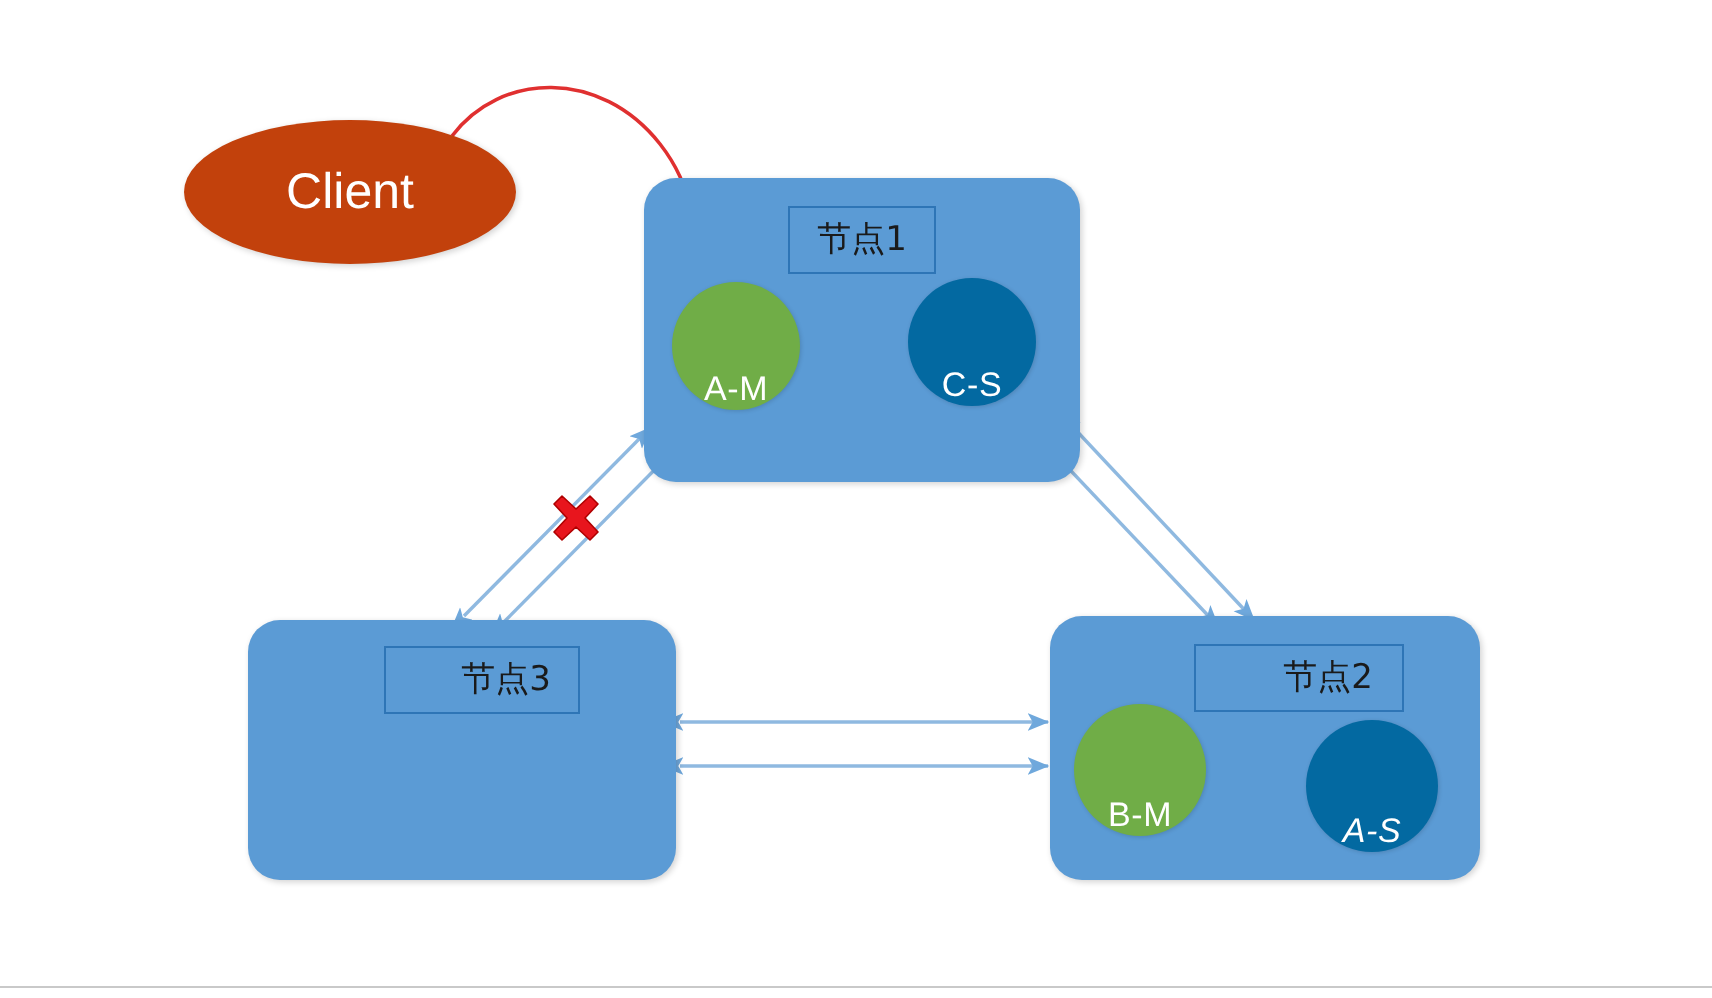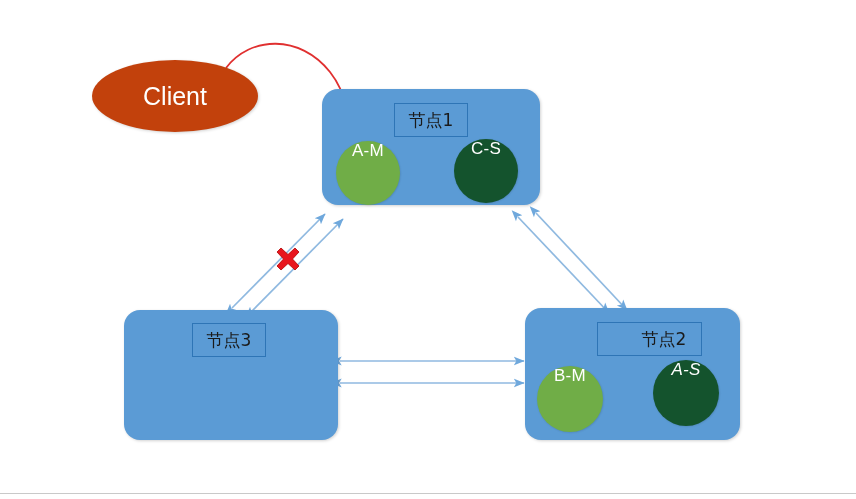--- a/index.html
+++ b/index.html
@@ -41,29 +41,29 @@
     display: flex;
     align-items: center;
     justify-content: center;
     white-space: nowrap;
     font-family: "DejaVu Sans", "Liberation Sans", sans-serif;
   }
   .circle {
     position: absolute;
     border-radius: 50%;
     display: flex;
-    align-items: flex-start;
+    align-items: flex-end;
     justify-content: center;
     color: #ffffff;
     font-size: 17px;
     letter-spacing: 0.3px;
     box-shadow: 0.5px 0.5px 2px rgba(0,0,0,0.15);
   }
   .circle.green { background: #70AD47; }
-  .circle.yellow { background: #14532d; }
+  .circle.yellow { background: #0369a1; }
   .client-ellipse {
     position: absolute;
     background: #c2410c;
     border-radius: 50%;
     display: flex;
     align-items: center;
     justify-content: center;
     color: #ffffff;
     font-size: 25px;
     box-shadow: 1px 1px 3px rgba(0,0,0,0.18);
@@ -115,43 +115,43 @@
 
     <g transform="translate(288,259)">
       <path d="M -11,-7 L -7,-11 L 0,-4.5 L 7,-11 L 11,-7 L 4.5,0 L 11,7 L 7,11 L 0,4.5 L -7,11 L -11,7 L -4.5,0 Z" fill="#E8151D" stroke="#B00000" stroke-width="0.8" stroke-linejoin="round"></path>
     </g>
   </svg>
 
   <div class="client-ellipse" style="left:92px; top:60px; width:166px; height:72px;">
     <span>Client</span>
   </div>
 
-  <div class="node-box" style="left:322px; top:89px; width:218px; height:116px;">
+  <div class="node-box" style="left:322px; top:89px; width:218px; height:152px;">
     <div class="node-label" style="left:72px; top:14px; width:72px; height:32px;">
       <span>节点1</span>
     </div>
     <div class="circle green" style="left:14px; top:52px; width:64px; height:64px;">
       <span>A-M</span>
     </div>
     <div class="circle yellow" style="left:132px; top:50px; width:64px; height:64px;">
       <span>C-S</span>
     </div>
   </div>
 
   <div class="node-box" style="left:124px; top:310px; width:214px; height:130px;">
-    <div class="node-label" style="left:68px; top:13px; width:72px; height:32px;">
+    <div class="node-label" style="left:68px; top:13px; width:72px; height:32px;padding-left:24px;">
       <span>节点3</span>
     </div>
   </div>
 
   <div class="node-box" style="left:525px; top:308px; width:215px; height:132px;">
     <div class="node-label" style="left:72px; top:14px; width:74px; height:32px;padding-left:29px;">
       <span>节点2</span>
     </div>
-    <div class="circle green" style="left:12px; top:58px; width:66px; height:66px;">
+    <div class="circle green" style="left:12px; top:44px; width:66px; height:66px;">
       <span>B-M</span>
     </div>
     <div class="circle yellow" style="left:128px; top:52px; width:66px; height:66px;font-style:italic;">
       <span>A-S</span>
     </div>
   </div>
 
   <div class="bottom-rule" style="top:493px;"></div>
 
 </div>

